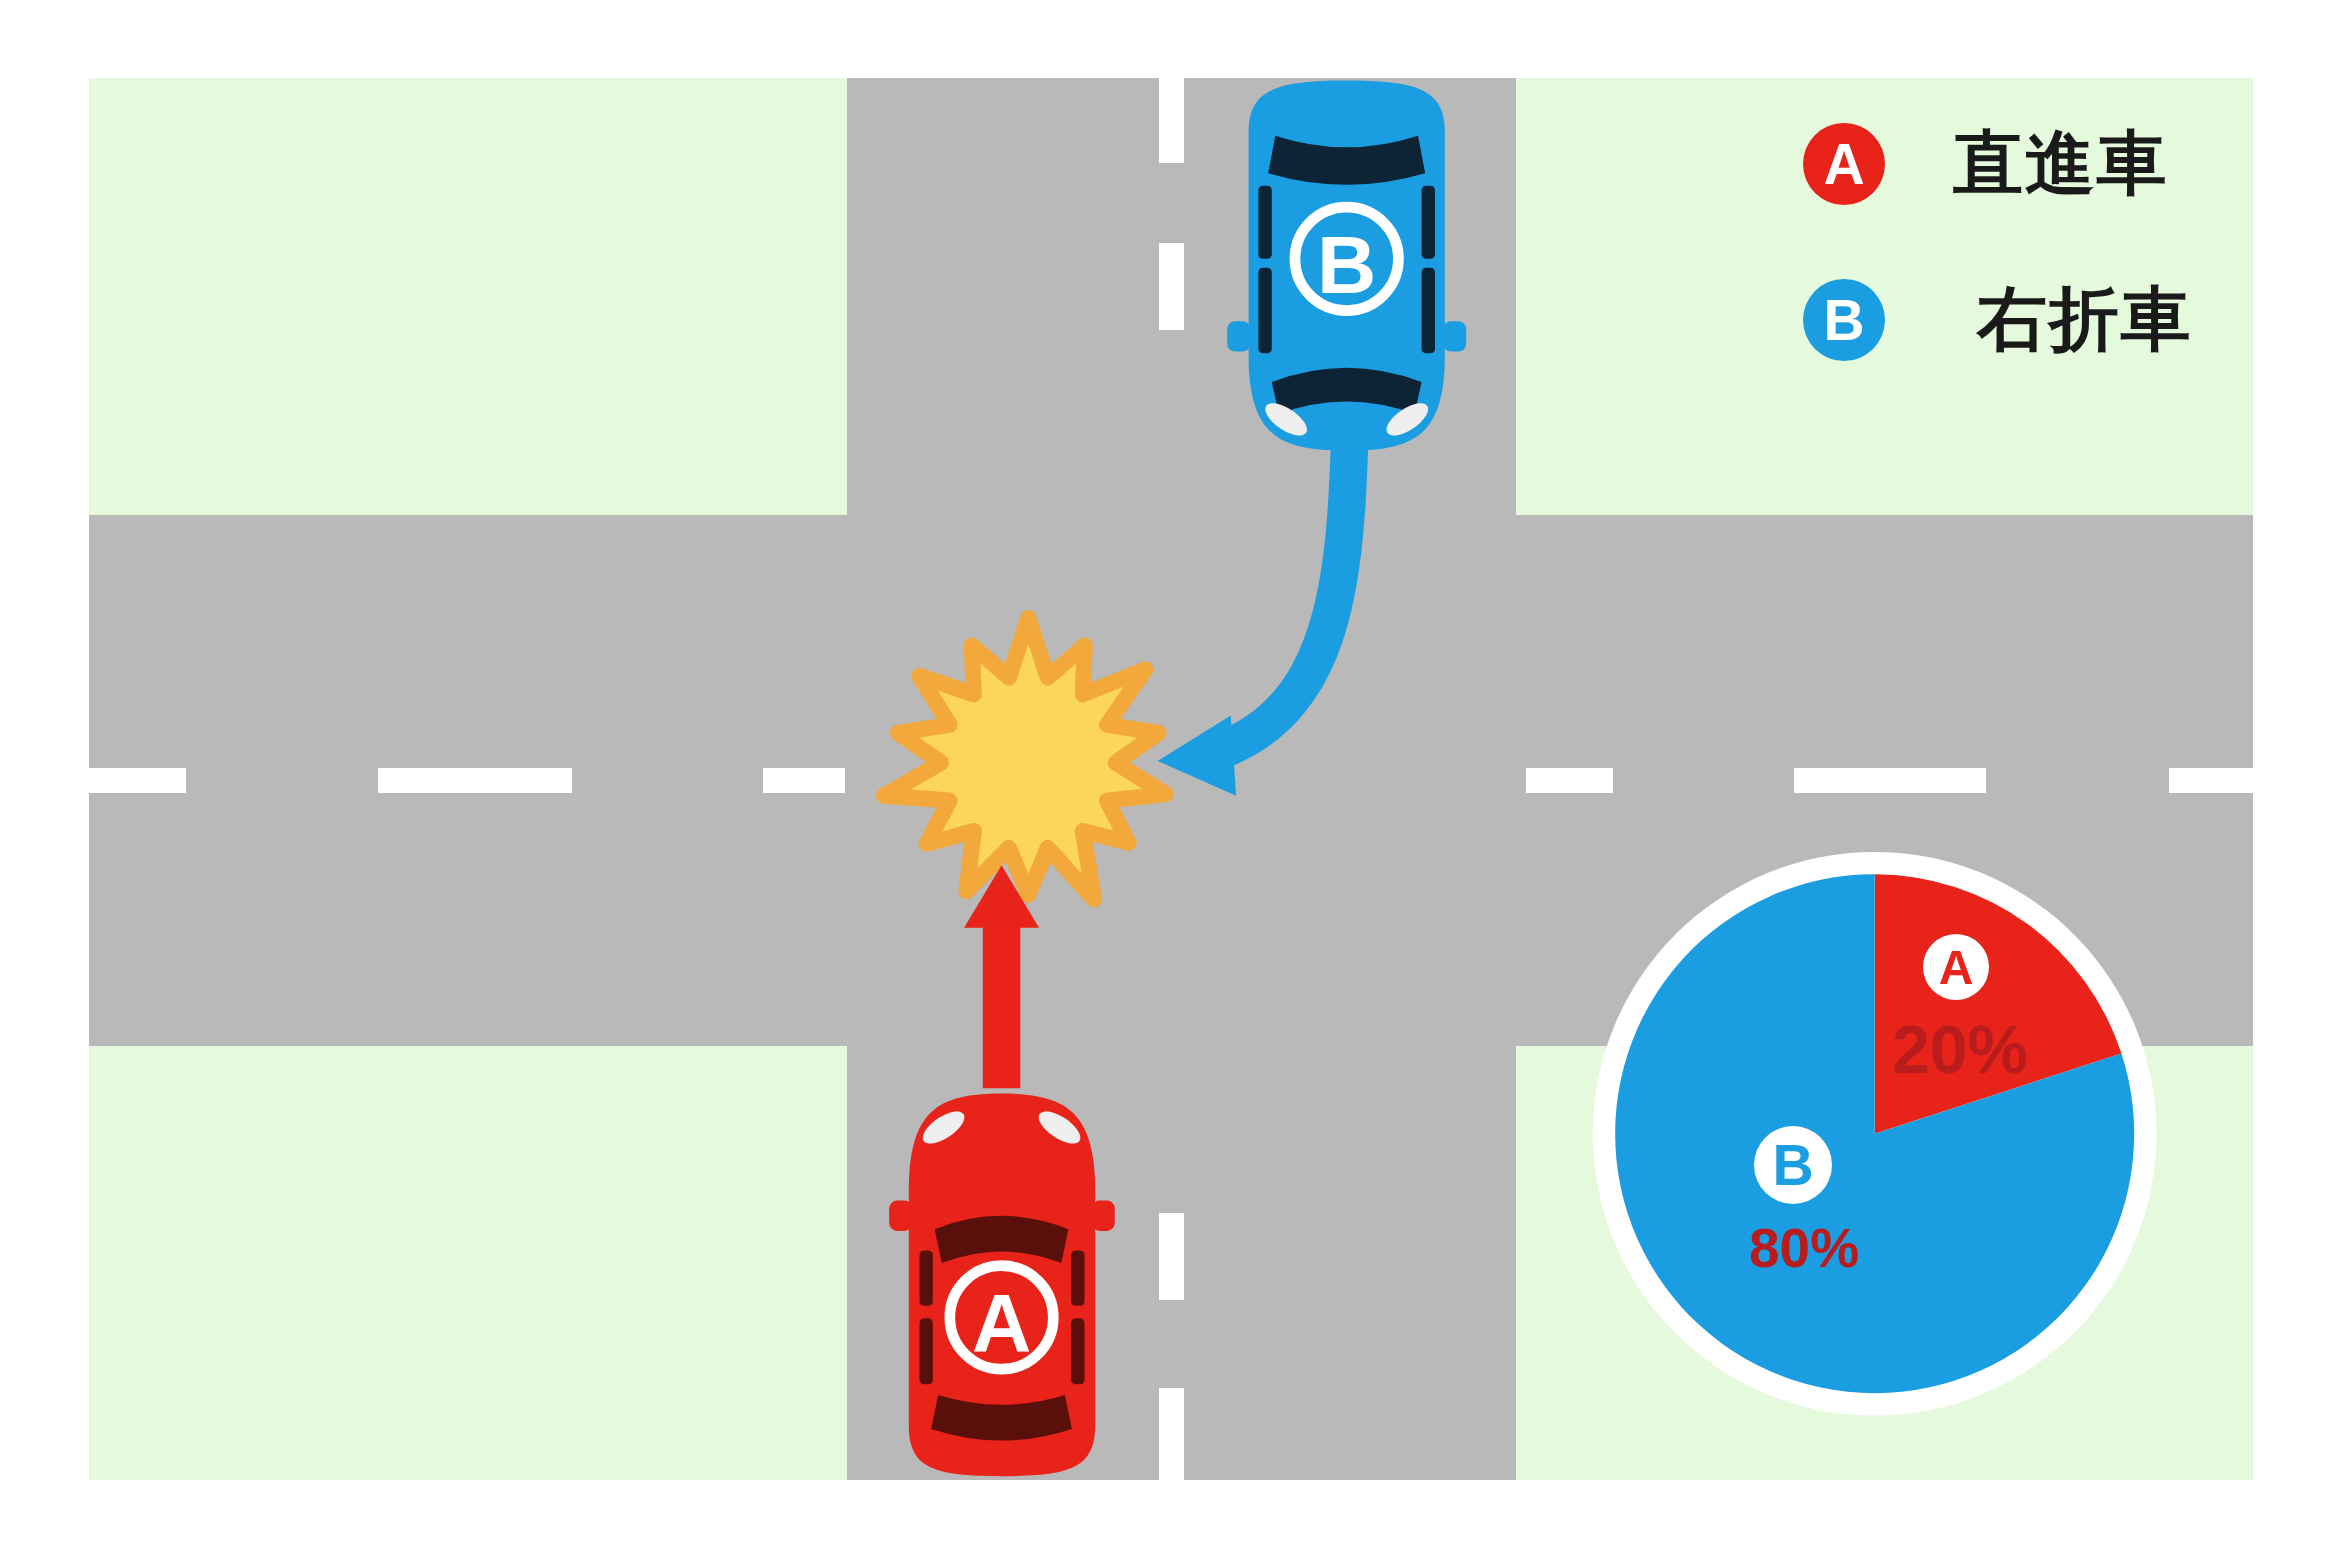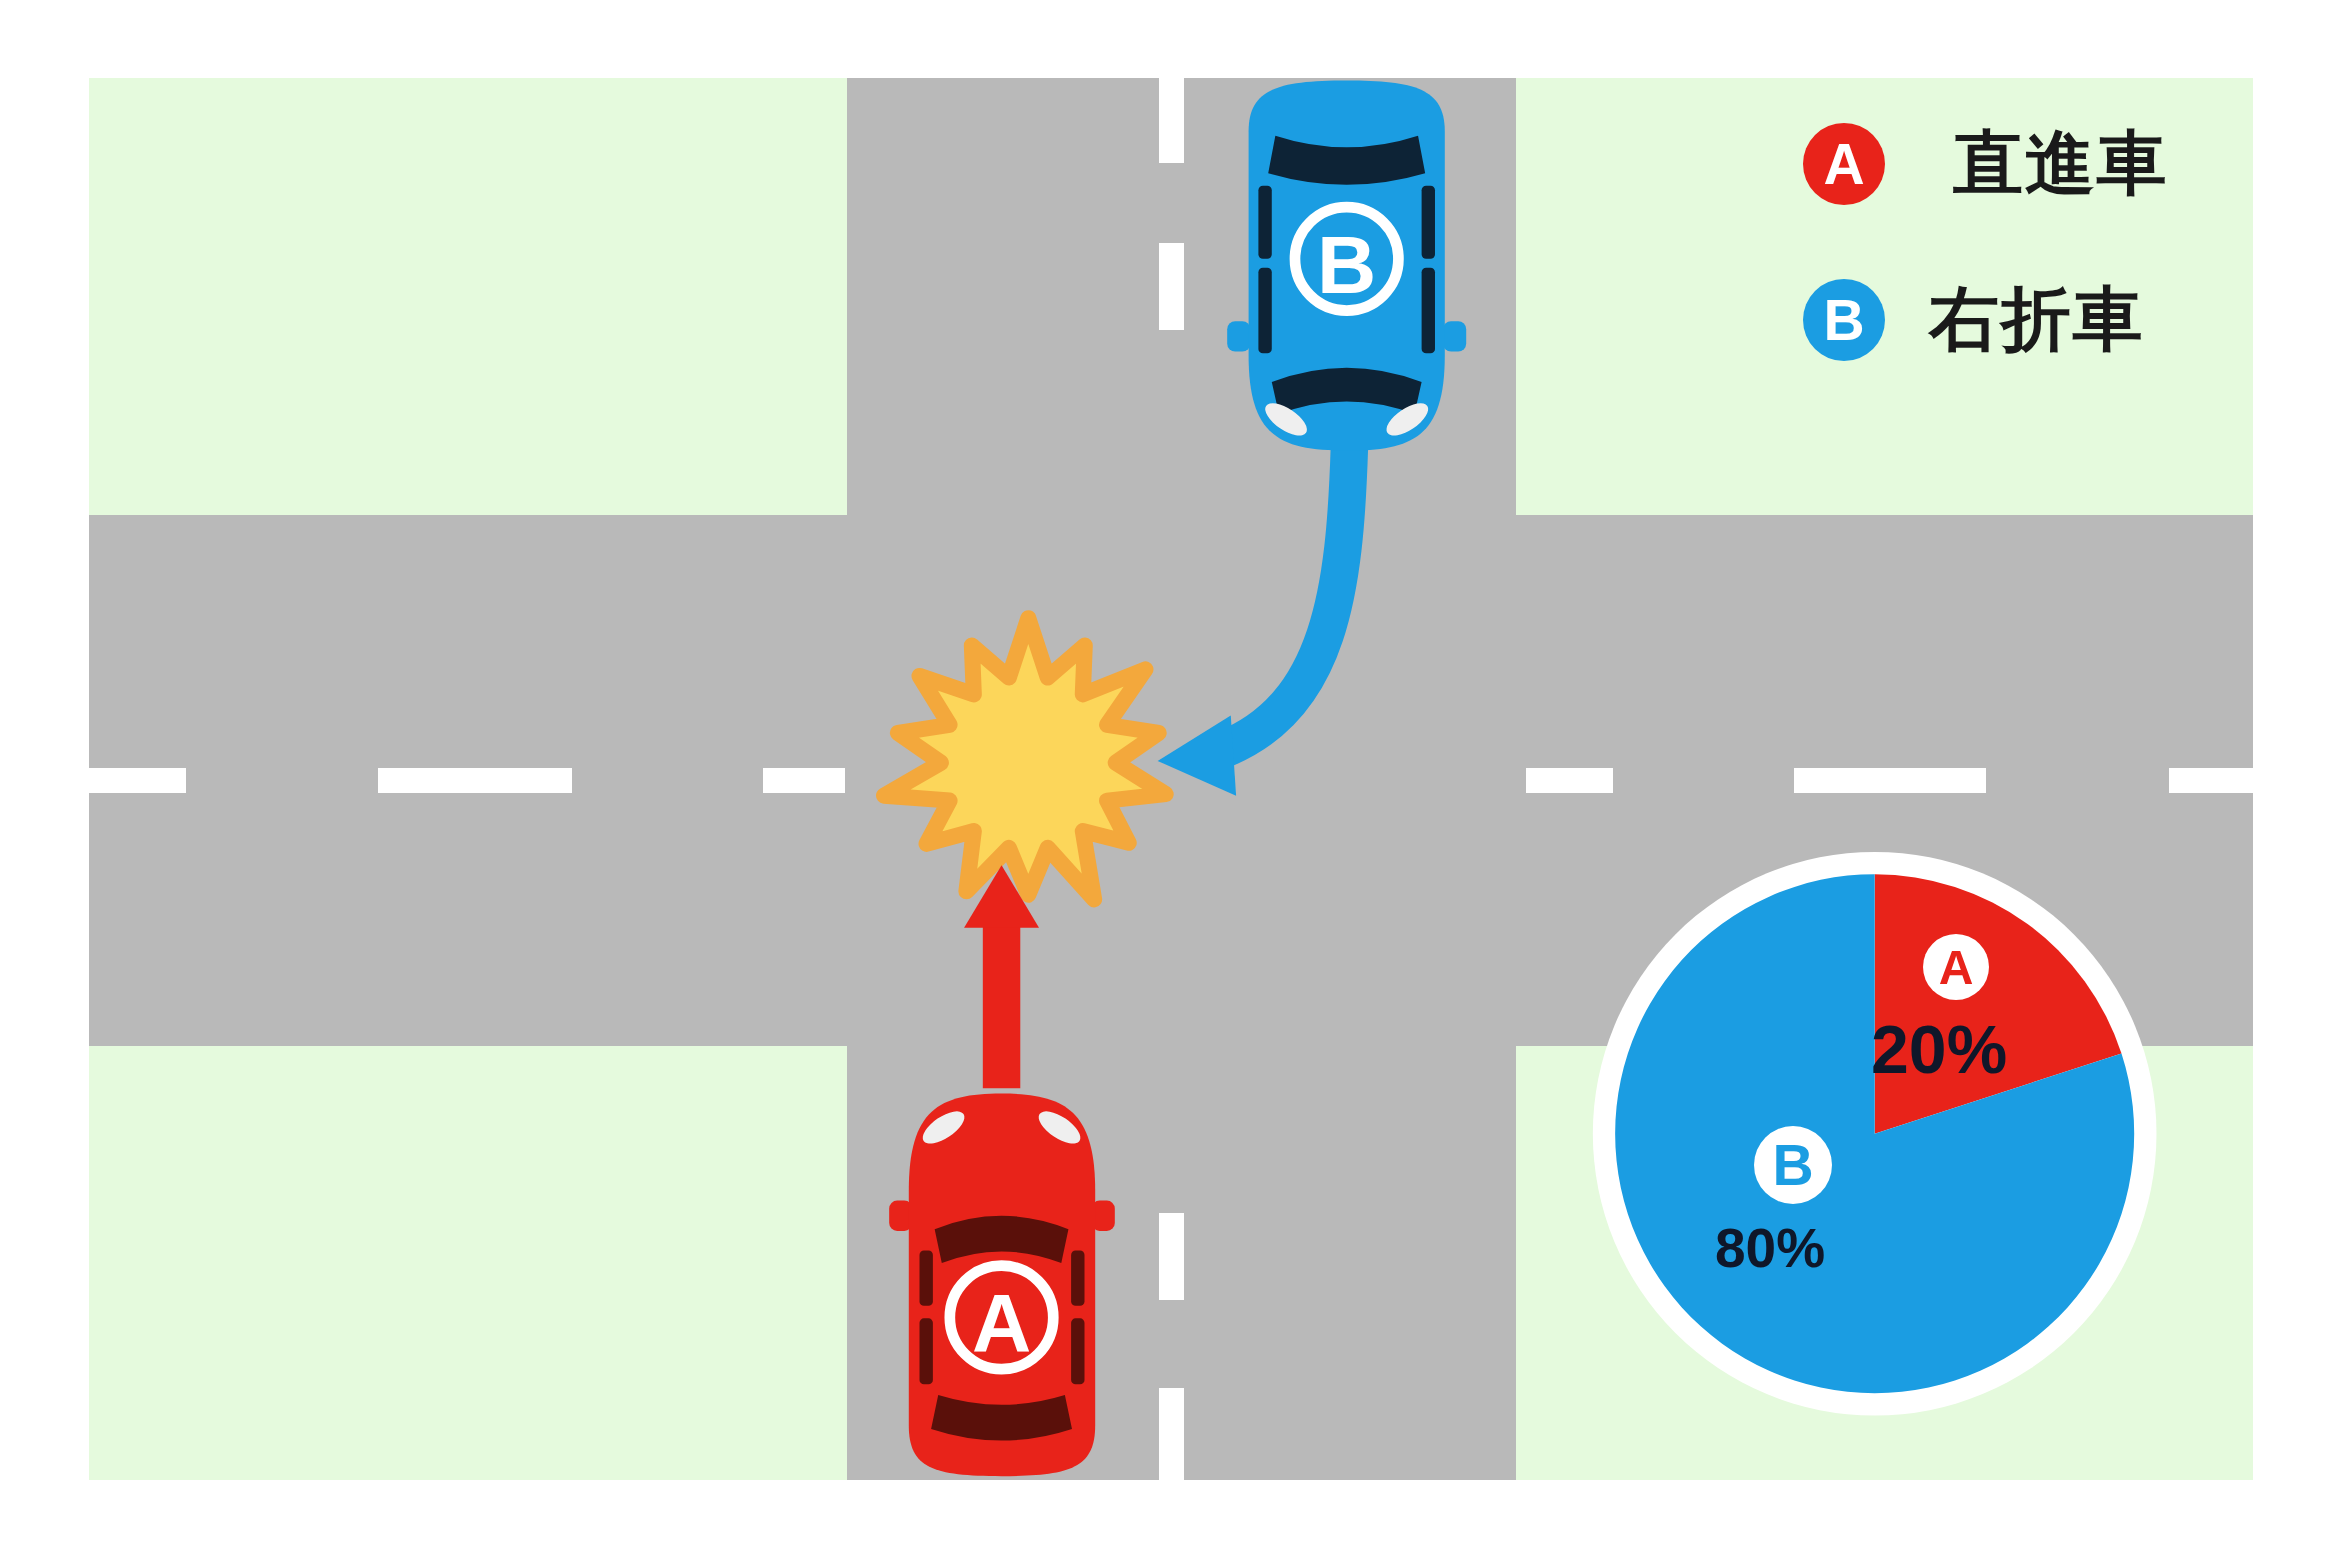--- a/index.html
+++ b/index.html
@@ -25,21 +25,21 @@
     width:82px; height:82px; border-radius:50%; display:flex; align-items:center;
     justify-content:center; color:#fff; font-size:57px; font-weight:bold;
   }
   .legend-label{font-size:70px; font-weight:bold; color:var(--ink); letter-spacing:1.8px;}
   
   .pie-badge{
     border-radius:50%; background:#fff; display:flex; align-items:center;
     justify-content:center; font-weight:bold;
   }
   .pie-pct{
-    color:#0f172a; font-weight:bold; text-align:left;
+    color:#b91c1c; font-weight:bold; text-align:center;
   }
 </style>
 </head>
 <body>
 
 <div id="canvas">
 
   <div class="abs" id="content"></div>
 
   <div class="abs grass" style="left:89px; top:78px;  width:758px; height:437px;"></div>
@@ -113,21 +113,21 @@
         </g>
     </g>
   </svg>
 
   <div class="abs legend-row" style="left:1803px; top:117px;">
     <div class="legend-dot" id="legend-dot-0" style="background: rgb(232, 35, 26);">A</div>
     <div class="legend-label" style="margin-left:68px;">直進車</div>
   </div>
   <div class="abs legend-row" style="left:1803px; top:273px;">
     <div class="legend-dot" id="legend-dot-1" style="background: rgb(27, 157, 226);">B</div>
-    <div class="legend-label" style="margin-left:44px;">右折車</div>
+    <div class="legend-label" style="margin-left:92px;">右折車</div>
   </div>
 
   <div class="abs pie-badge" style="left:1923px; top:934px; width:66px; height:66px; font-size:48px; color:var(--red);">A</div>
   <div class="abs pie-pct" style="left:1871px; top:1010px; width:178px; font-size:68px;">20%</div>
   <div class="abs pie-badge" style="left:1754px; top:1126px; width:78px; height:78px; font-size:57px; color:var(--blue);">B</div>
   <div class="abs pie-pct" style="left:1715px; top:1216px; width:178px; font-size:55px;">80%</div>
 
 </div>
 
 

